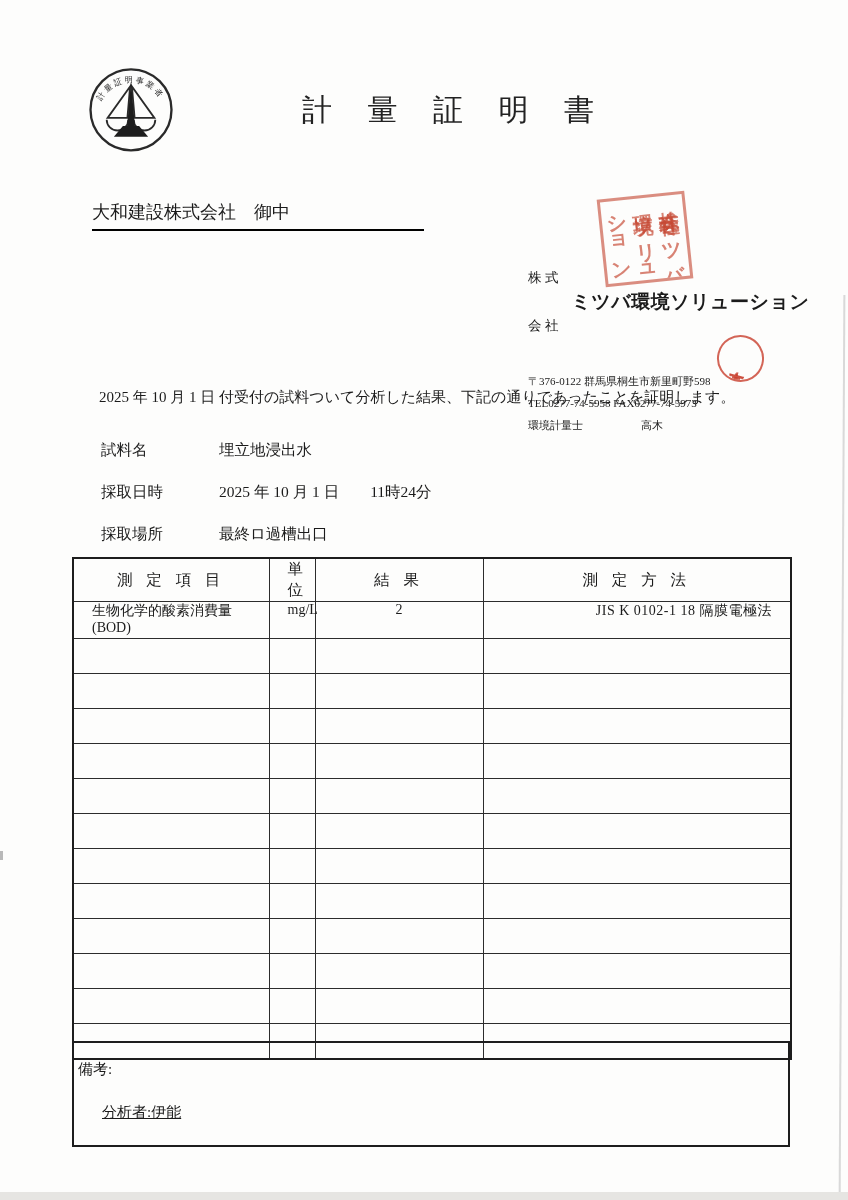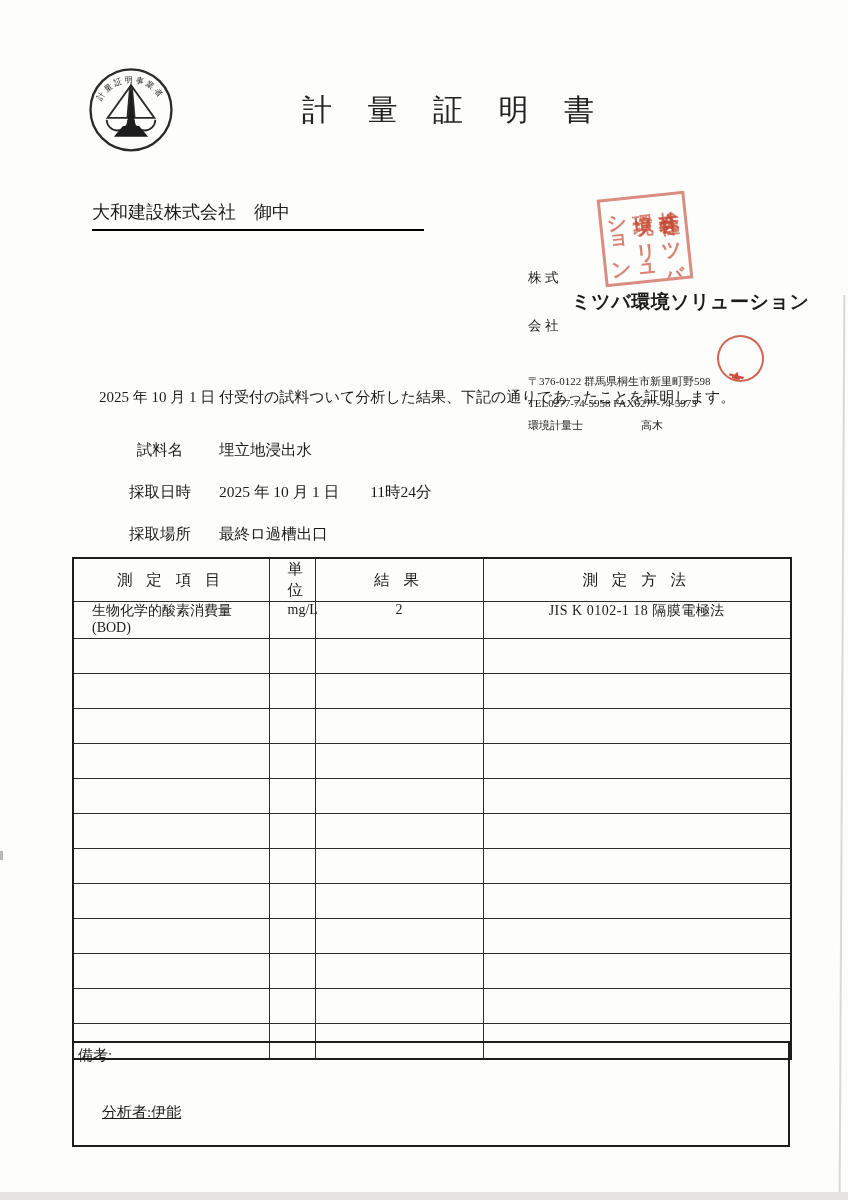--- a/index.html
+++ b/index.html
@@ -43,44 +43,44 @@
   .round-seal {
     position:absolute; left:717px; top:335px; width:47px; height:47px;
     border:2.5px solid rgba(200,62,45,.8); border-radius:50%;
     display:flex; justify-content:center; align-items:center;
     writing-mode:vertical-rl; color:rgba(200,62,45,.85);
     font-size:16px; font-weight:bold; transform:rotate(14deg); overflow:hidden;
   }
   
   .statement { position:absolute; left:99px; top:388px; font-size:15px; white-space:nowrap; }
   .sample { position:absolute; left:101px; top:440px; font-size:15.5px; }
-  .sample-row { display:flex; margin-bottom:21px; white-space:nowrap;text-align:center; }
+  .sample-row { display:flex; margin-bottom:21px; white-space:nowrap; }
   .sample-row:nth-child(3) { margin-top:9px; }
   .sample-label { width:118px; }
   
   .results-table {
     position:absolute; left:72px; top:557px; width:718px;
     border-collapse:collapse; table-layout:fixed;
   }
   .results-table th, .results-table td { border:1.5px solid #2c2c2c; padding:0 18px; }
   .results-table { border:2.5px solid #1d1d1d; }
   .results-table th { font-weight:normal; font-size:15.5px; height:28px; letter-spacing:5px; }
   .col-item { width:196px; } .col-unit { width:46px; } .col-result { width:168px; } .col-method { width:308px; }
   .results-table td { height:35px; font-size:14px; vertical-align:top; }
   .results-table tr.data-row td { height:37px; }
   .cell-item { text-align:left; line-height:17px; padding-top:2px; }
   .cell-unit { text-align:right; vertical-align:middle;margin-top:12px; }
   .cell-result { text-align:center; font-size:15px; padding-top:3px; }
-  .cell-method { text-align:center; font-size:13.5px; padding-top:5px; letter-spacing:0.5px;margin-top:24px; }
+  .cell-method { text-align:right; font-size:13.5px; padding-top:5px; letter-spacing:0.5px;margin-top:24px; }
   
   .remarks-box {
     position:absolute; left:72px; top:1041px; width:718px; height:106px;
     border:2.5px solid #1d1d1d; font-size:15px;
   }
-  .remarks-label { position:absolute; left:4px; top:3px; }
+  .remarks-label { position:absolute; left:4px; top:17px; }
   .analyst { position:absolute; left:28px; top:60px;text-decoration:underline; }
   
   .scan-line-right {
     position:absolute; right:5px; top:295px; width:2px; height:905px;
     background:#cfcfcf; transform:rotate(0.3deg); opacity:.8;
   }
   .scan-edge-bottom {
     position:absolute; left:0; bottom:0; width:100%; height:8px; background:#e6e5e2;
   }
   .scan-speck-left { position:absolute; left:0; top:851px; width:3px; height:9px; background:#b9b9b9; }

